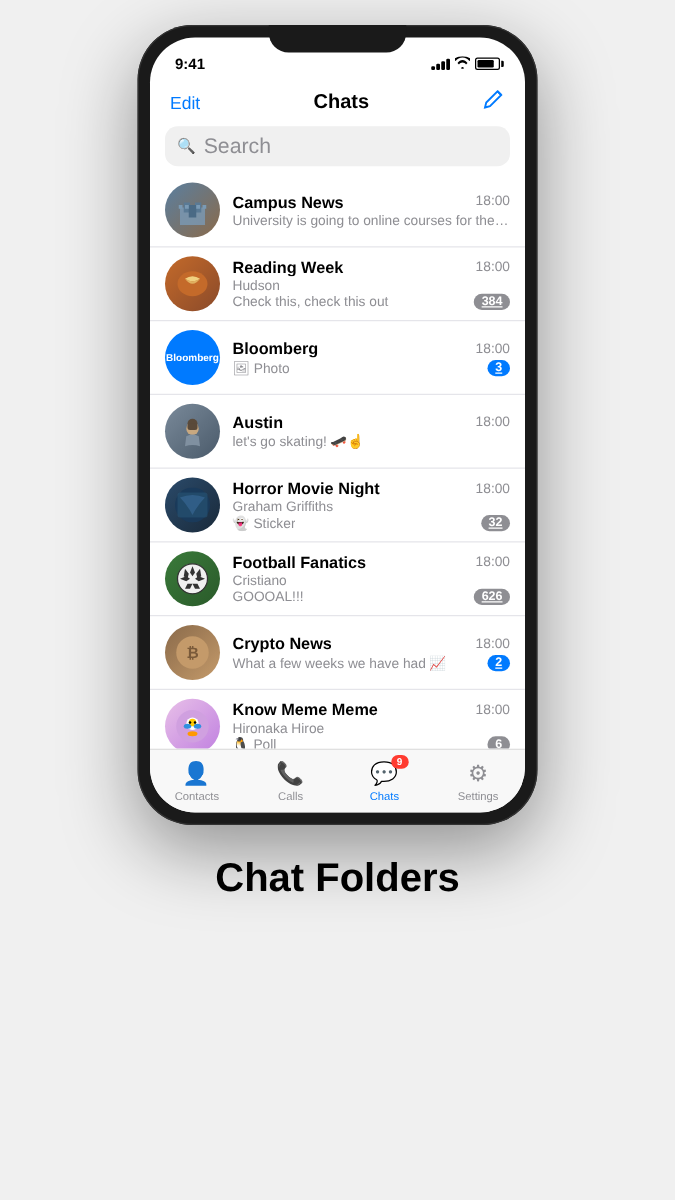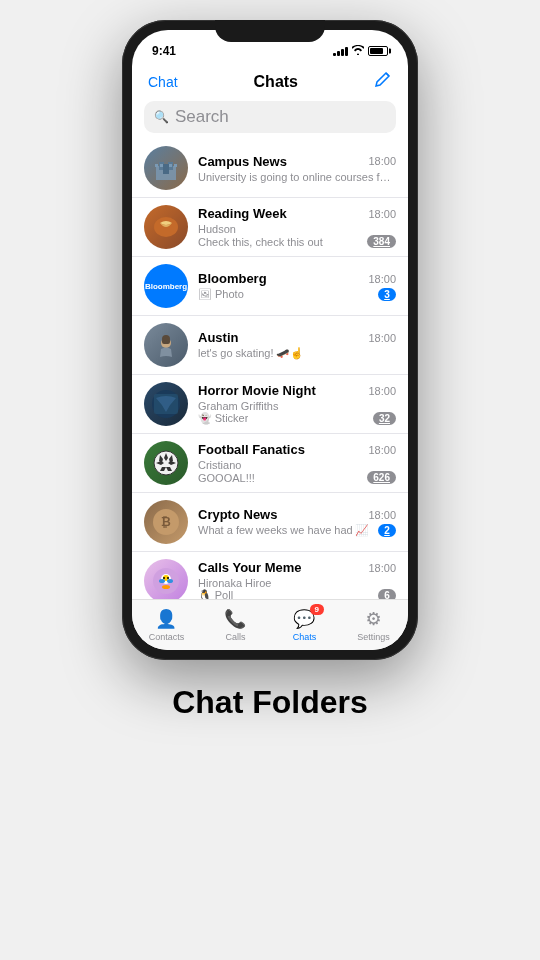--- a/index.html
+++ b/index.html
@@ -10,21 +10,21 @@
       align-items: center;
       justify-content: flex-start;
       min-height: 960px;
       width: 540px;
       font-family: -apple-system, BlinkMacSystemFont, 'Helvetica Neue', sans-serif;
       padding-top: 20px;
     }
 
     
     .phone-shell {
-      width: 296px;
+      width: 320px;
       height: 640px;
       background: #1a1a1a;
       border-radius: 44px;
       padding: 10px;
       box-shadow: 0 20px 60px rgba(0,0,0,0.4), inset 0 0 0 1px #333;
       position: relative;
     }
 
     .phone-screen {
       width: 100%;
@@ -373,21 +373,21 @@
             <path d="M.5 3.8C1.8 2.2 3.8 1 6 1s4.2 1.2 5.5 2.8L13 2.5C11.4.9 8.8 0 6 0S.6.9-1 2.5L.5 3.8z" fill="#000"></path>
           </svg>
         </span>
         <div class="battery-icon">
           <div class="battery-fill"></div>
         </div>
       </div>
     </div>
 
     <div class="header">
-      <span class="header-edit">Chat</span>
+      <span class="header-edit">Edit</span>
       <span class="header-title">Chats</span>
       <span class="header-compose">
         <svg width="18" height="18" viewBox="0 0 18 18" fill="none">
           <path d="M2 16l4-1L15 6l-3-3L3 12l-1 4z" stroke="#007aff" stroke-width="1.5" fill="none"></path>
           <path d="M12 3l3 3" stroke="#007aff" stroke-width="1.5"></path>
         </svg>
       </span>
     </div>
 
     <div class="search-bar">
@@ -542,21 +542,21 @@
         <circle cx="14" cy="11" r="3" fill="#ffcc00"></circle>
         <ellipse cx="10" cy="14" rx="3" ry="2" fill="#3090e0"></ellipse>
         <ellipse cx="18" cy="14" rx="3" ry="2" fill="#3090e0"></ellipse>
         <ellipse cx="14" cy="20" rx="4" ry="2" fill="#ff9900"></ellipse>
         <circle cx="12" cy="11" r="1" fill="#000"></circle>
         <circle cx="16" cy="11" r="1" fill="#000"></circle>
       </svg>
           </div>
           <div class="chat-content">
             <div class="chat-top">
-              <span class="chat-name">Calls Your Meme</span>
+              <span class="chat-name">Know Meme Meme</span>
               <span class="chat-time">18:00</span>
             </div>
             <div class="chat-sender">Hironaka Hiroe</div>
             <div class="chat-bottom">
               <span class="chat-sub">🐧 Poll</span>
               <span class="badge">6</span>
             </div>
           </div>
         </div>
       </div>

